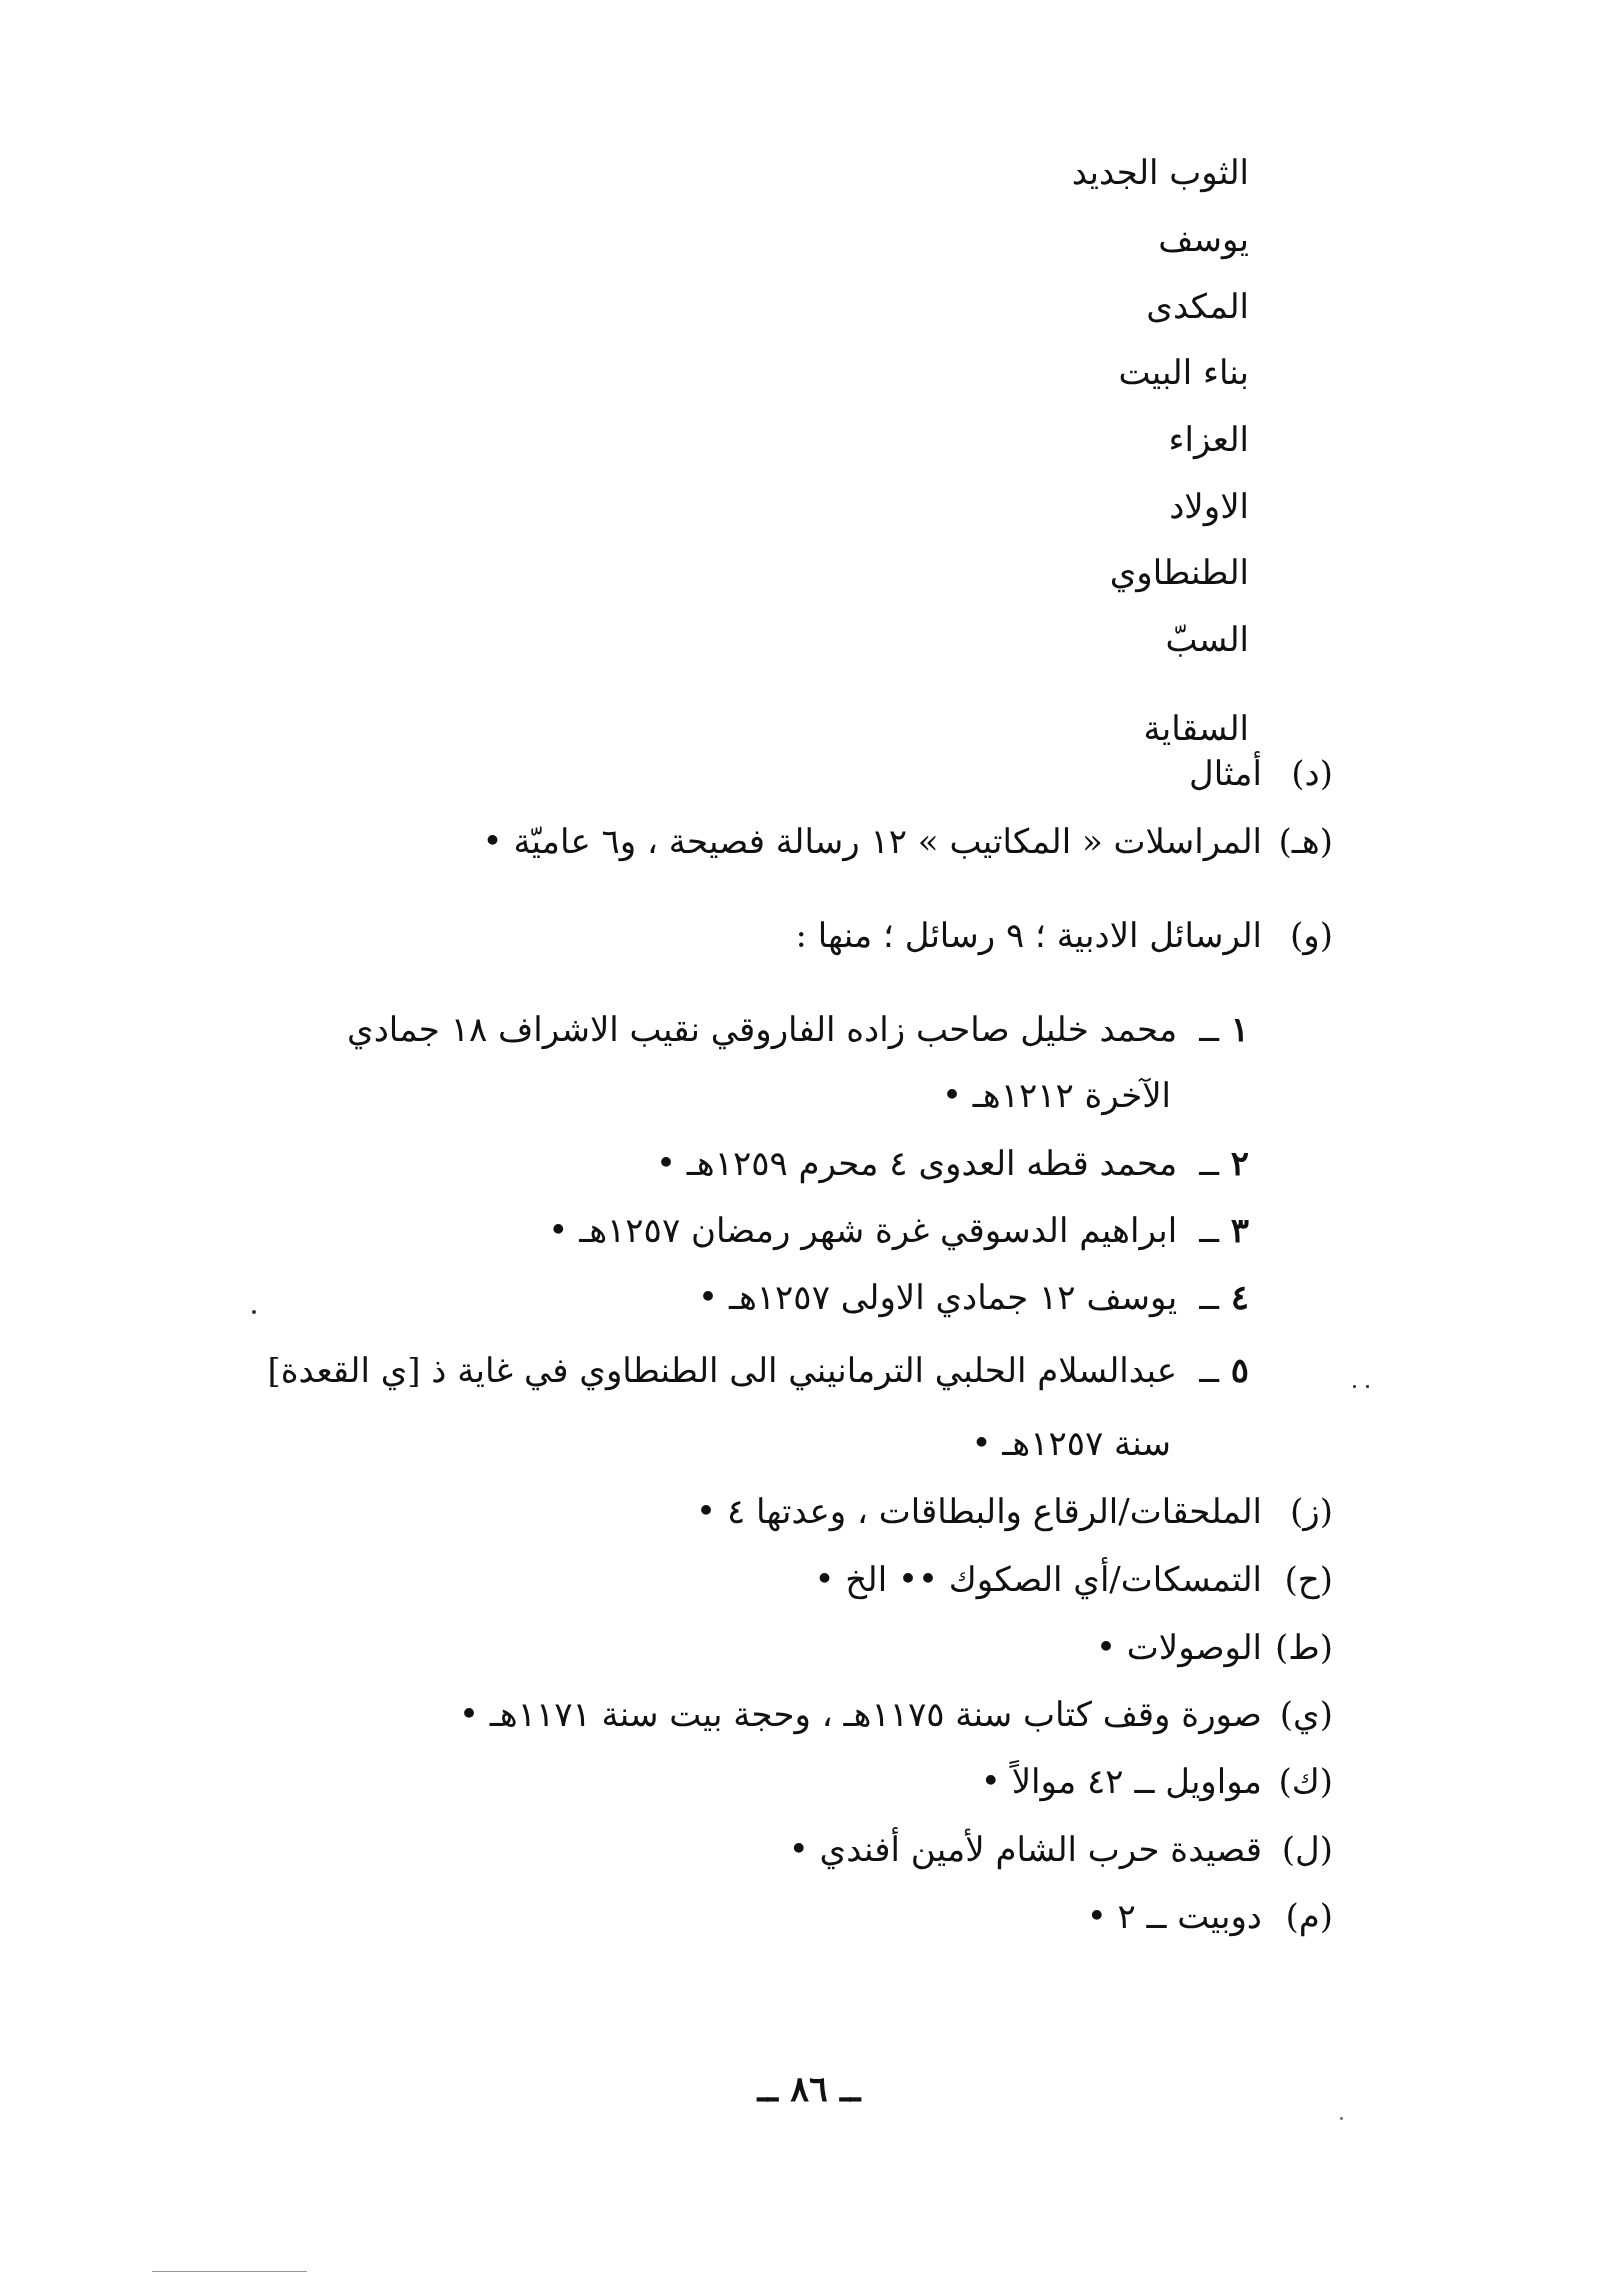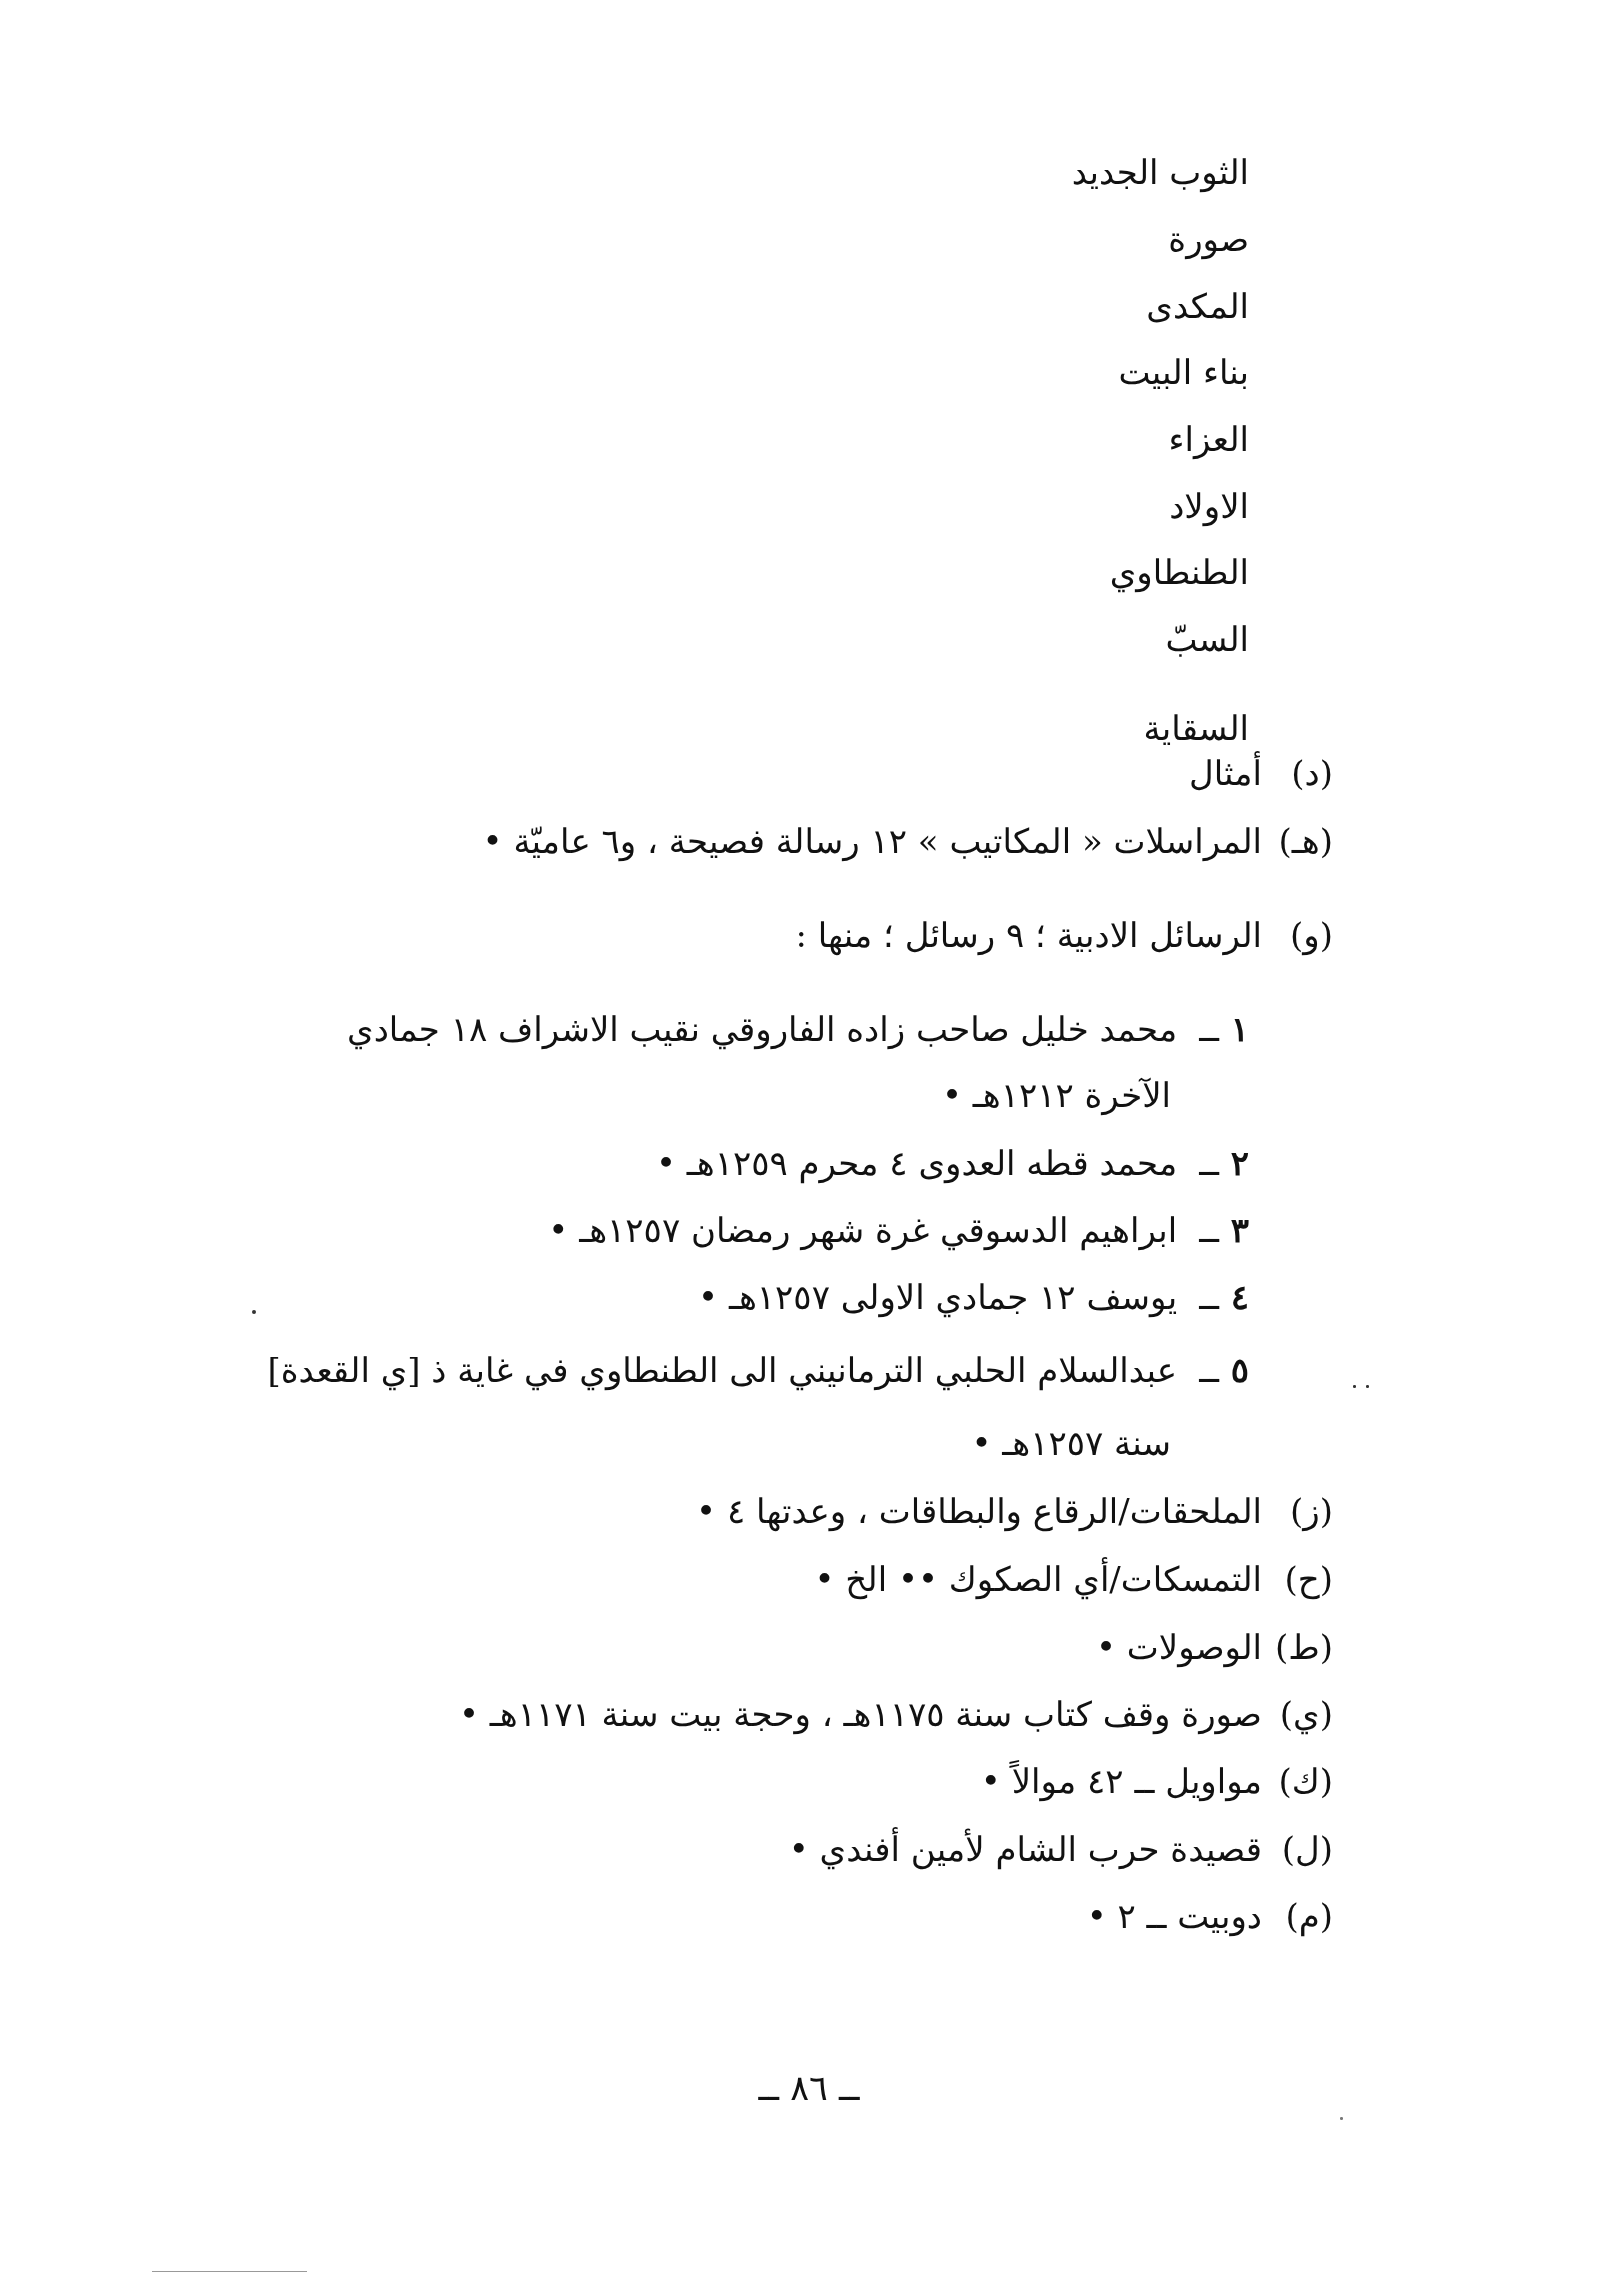--- a/index.html
+++ b/index.html
@@ -68,21 +68,21 @@
     .cont {
       right: 447px;
     }
     .page-number {
       position: absolute;
       left: 0;
       width: 1618px;
       text-align: center;
       top: 2068px;
       font-size: 35px;
-      font-weight: normal;
+      font-weight: bold;
       direction: rtl;
     }
     .stray-dot {
       position: absolute;
       width: 3.9px; height: 3.9px;
       border-radius: 50%;
       background: #333;
     }
     .scan-rule {
       position: absolute;
@@ -92,21 +92,21 @@
       height: 1.3px;
       background: #999;
     }
   </style>
 </head>
 <body>
 
 <div class="page">
 
   <div class="line subject" style="top:150px">الثوب الجديد</div>
-  <div class="line subject" style="top:217px">صورة</div>
+  <div class="line subject" style="top:217px">يوسف</div>
   <div class="line subject" style="top:284px">المكدى</div>
   <div class="line subject" style="top:350px">بناء البيت</div>
   <div class="line subject" style="top:417px">العزاء</div>
   <div class="line subject" style="top:484px">الاولاد</div>
   <div class="line subject" style="top:550px">الطنطاوي</div>
   <div class="line subject" style="top:617px">السبّ</div>
   <div class="line subject" style="top:706px">السقاية</div>
 
   <div class="line item" style="top:751px">
     <span class="label">(د)</span>

